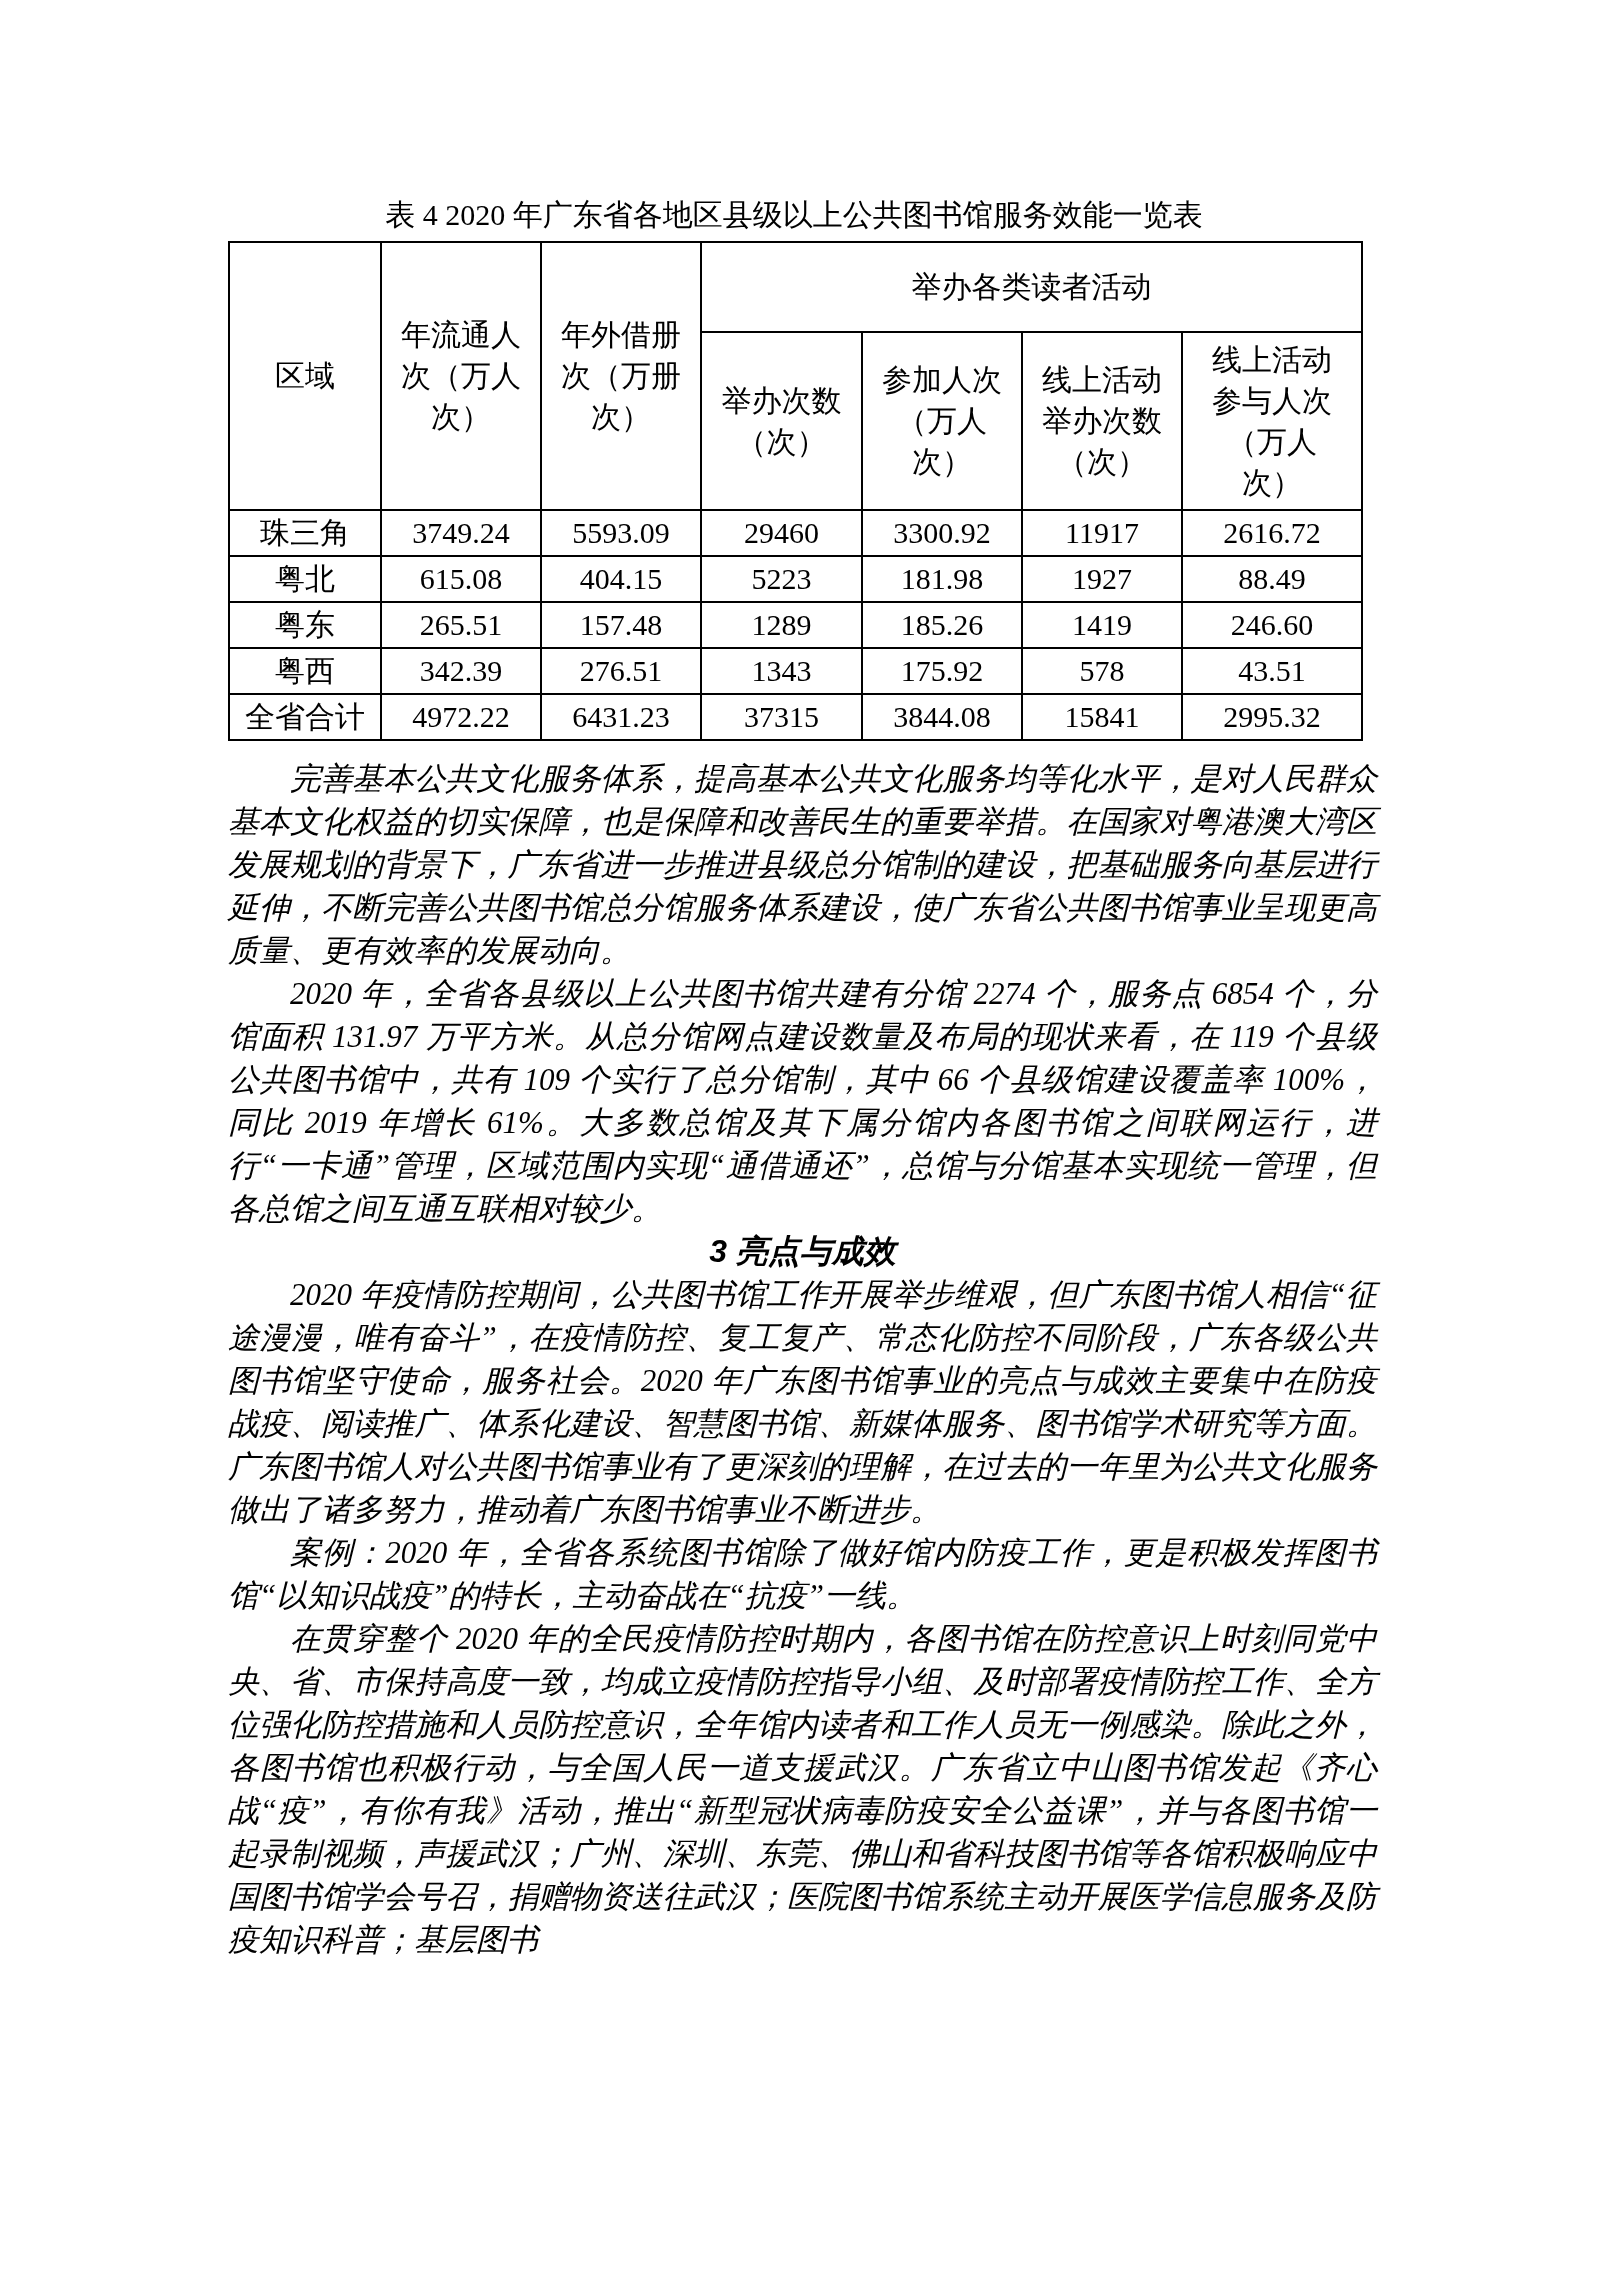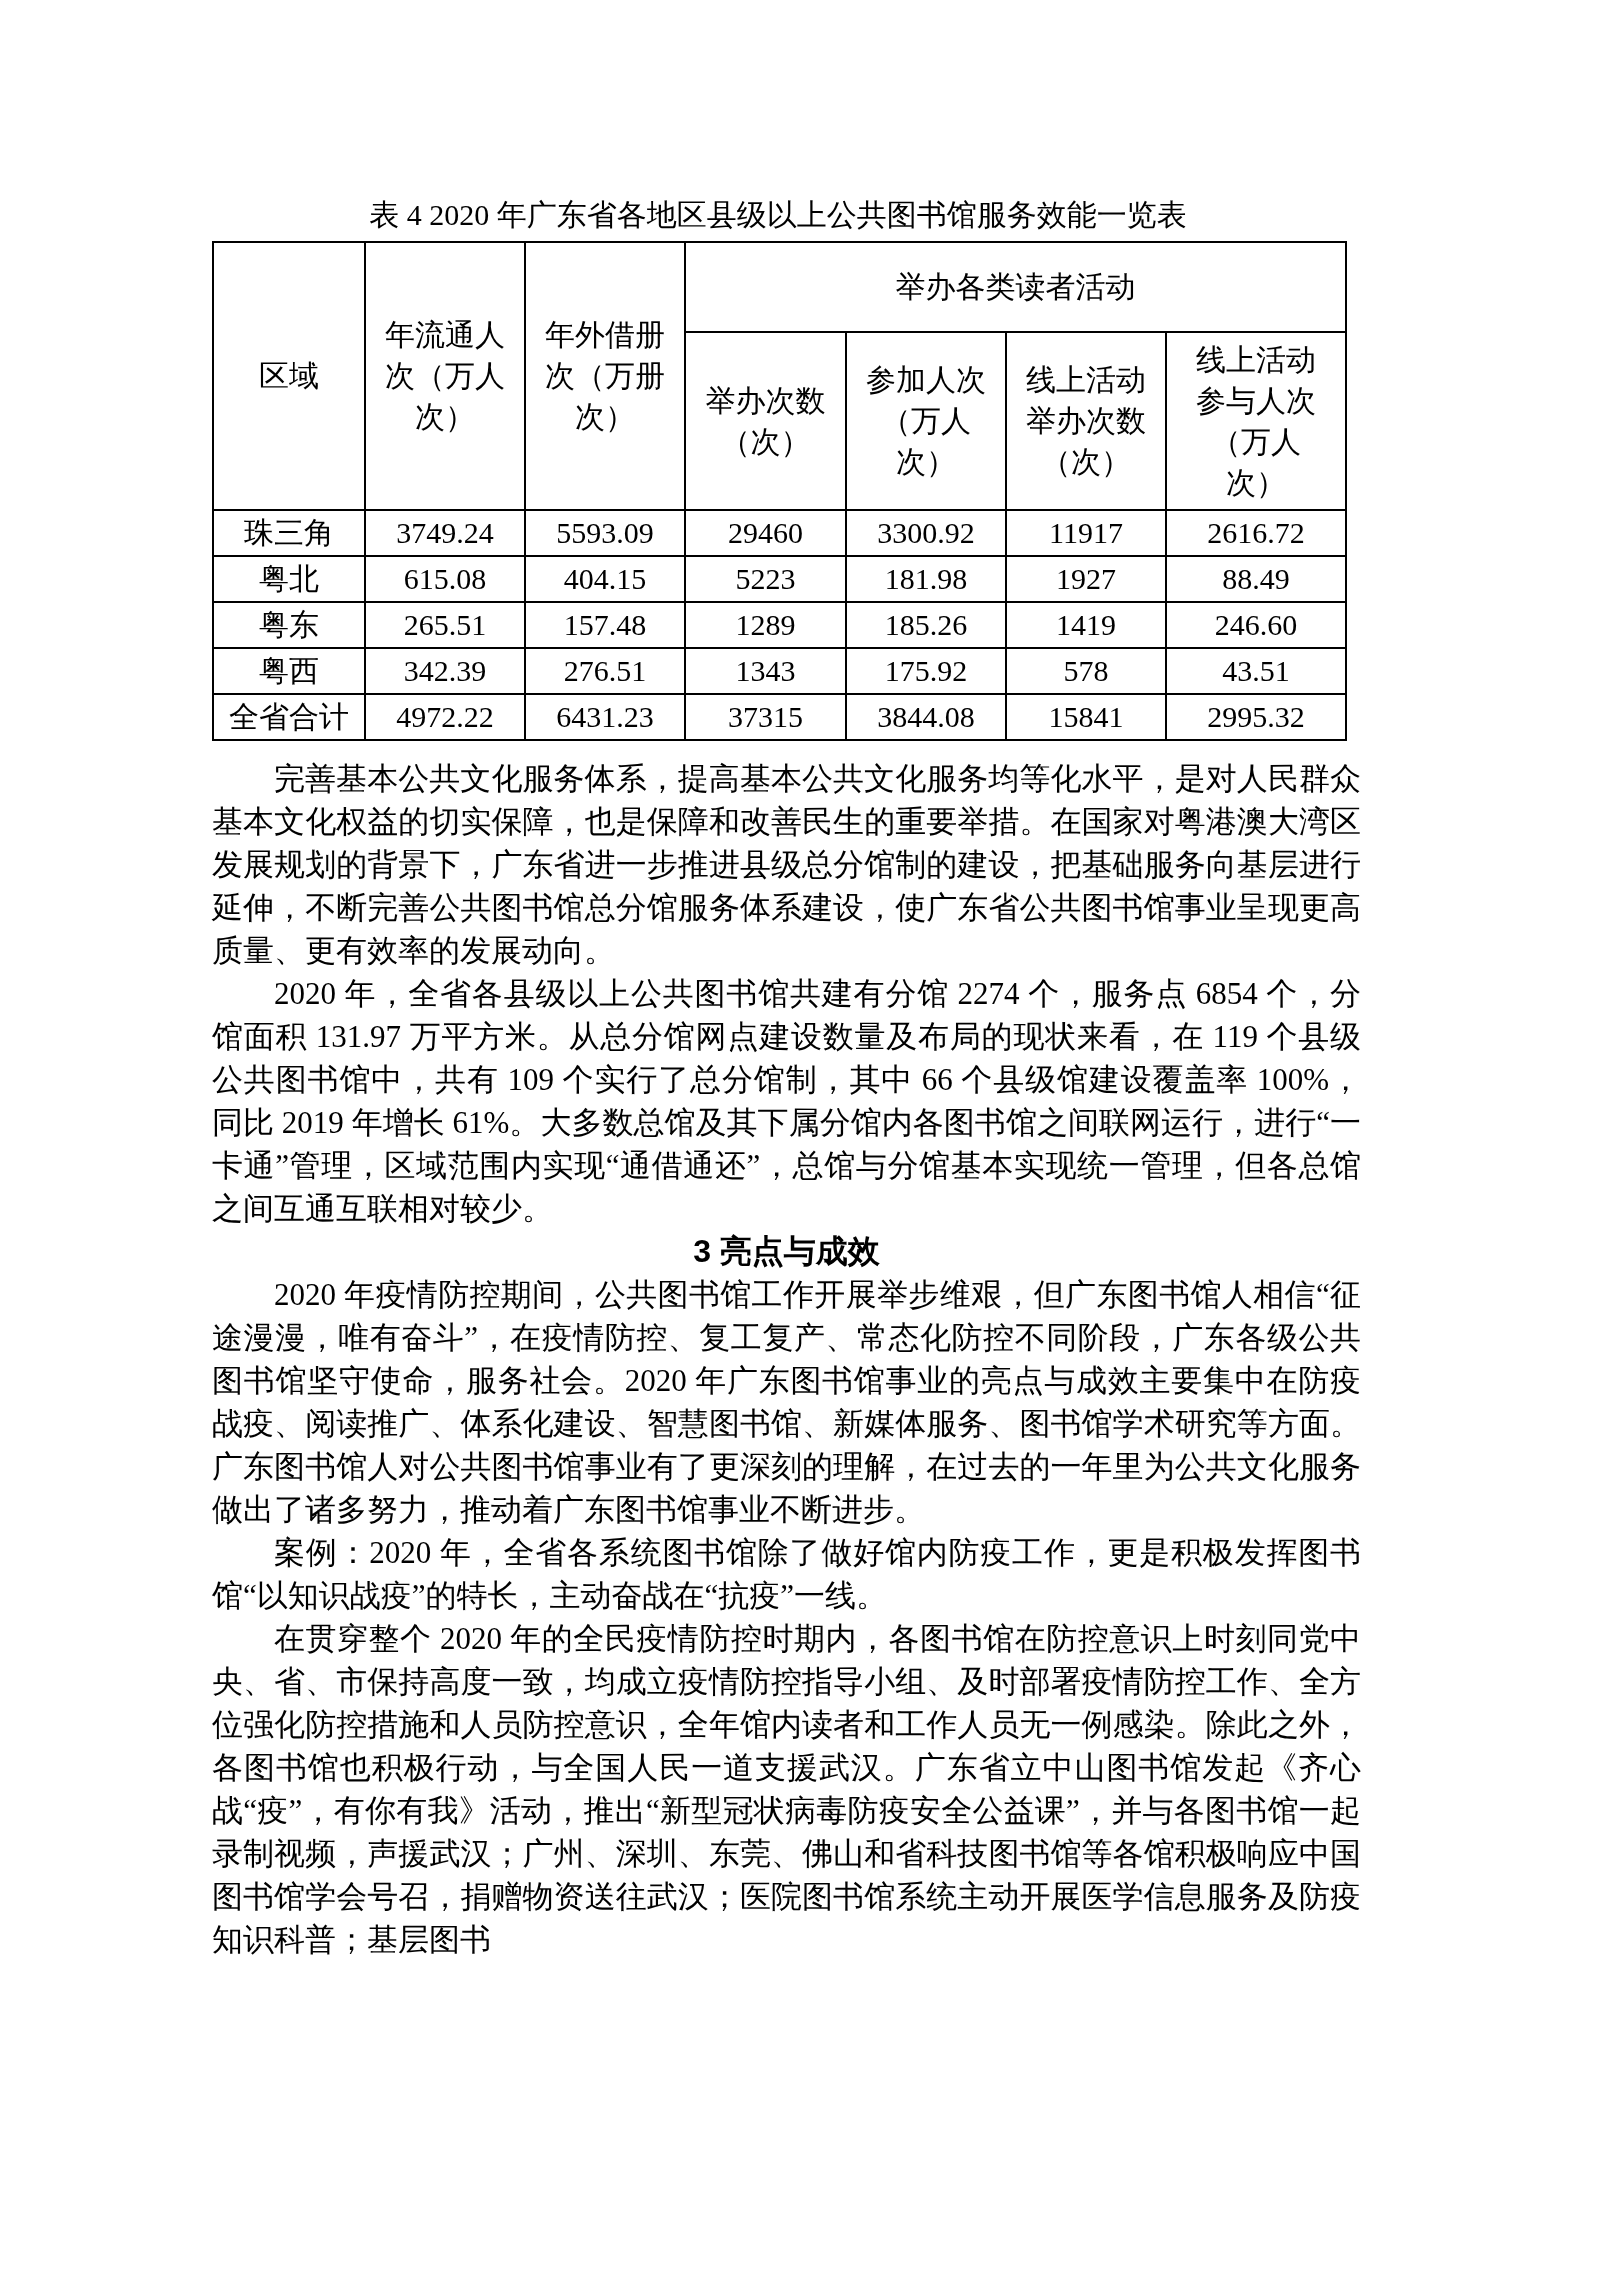--- a/index.html
+++ b/index.html
@@ -3,21 +3,21 @@
 <meta charset="utf-8">
 <style>
   html, body { margin: 0; padding: 0; }
   body {
     width: 1621px; height: 2293px;
     background: #ffffff; color: #000;
     position: relative; overflow: hidden;
     font-family: "Liberation Serif", "DejaVu Serif", serif;
   }
   .page {
-    position: absolute; left: 212px; top: 193px; width: 1149px;
+    position: absolute; left: 228px; top: 193px; width: 1149px;
   }
   .table-caption {
     width: 1132px;
     font-size: 30px; line-height: 43px;
     text-align: center;
   }
   table.stats {
     border-collapse: collapse;
     table-layout: fixed;
     width: 1132px;
@@ -33,21 +33,21 @@
     font-size: 30px;
     line-height: 41px;
     white-space: pre-line;
     overflow: hidden;
   }
   tr.group-row { height: 90px; }
   tr.sub-row   { height: 178px; }
   tr.data-row  { height: 44px; }
   tr.data-row td { line-height: 44px; white-space: nowrap; }
   td.region-cell { font-weight: bold; }
-  .body-text { margin-top: 15.7px; }
+  .body-text { margin-top: 15.7px; font-style: italic; }
   p.para {
     margin: 0;
     font-size: 31px;
     line-height: 43px;
     text-align: justify;
     text-indent: 2em;
   }
   h2.sec-heading {
     margin: 0;
     font-size: 32px;

